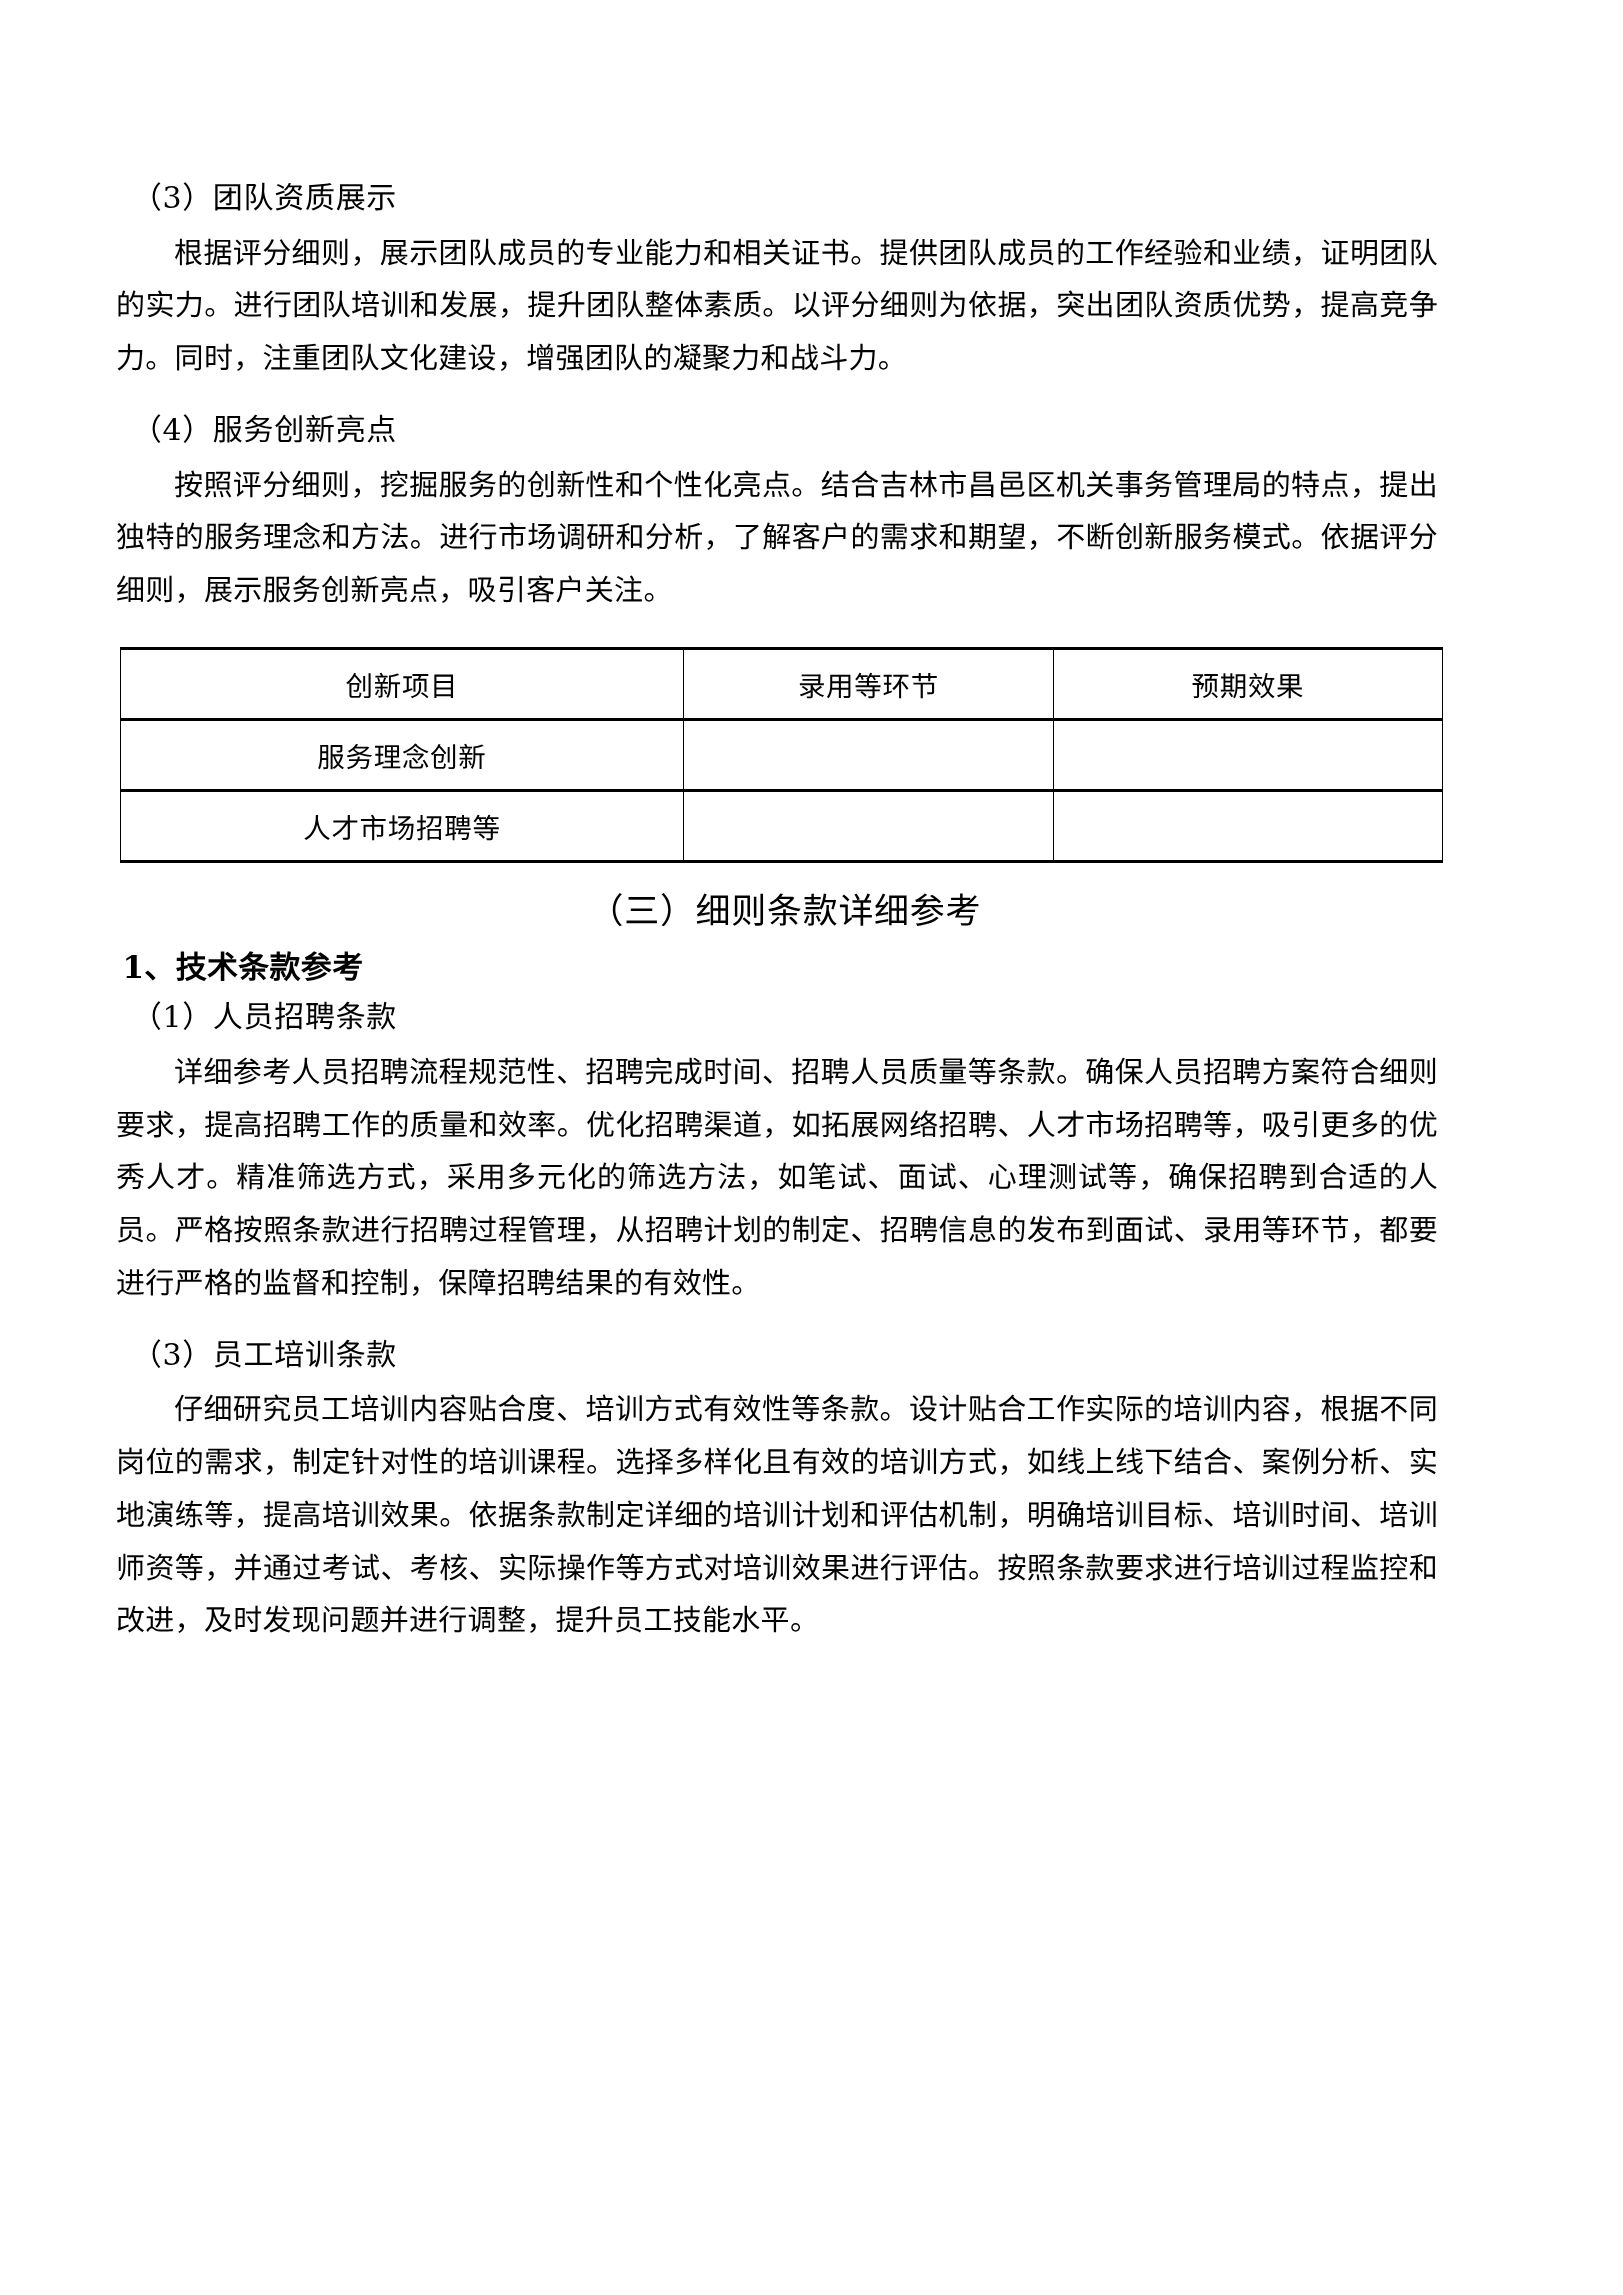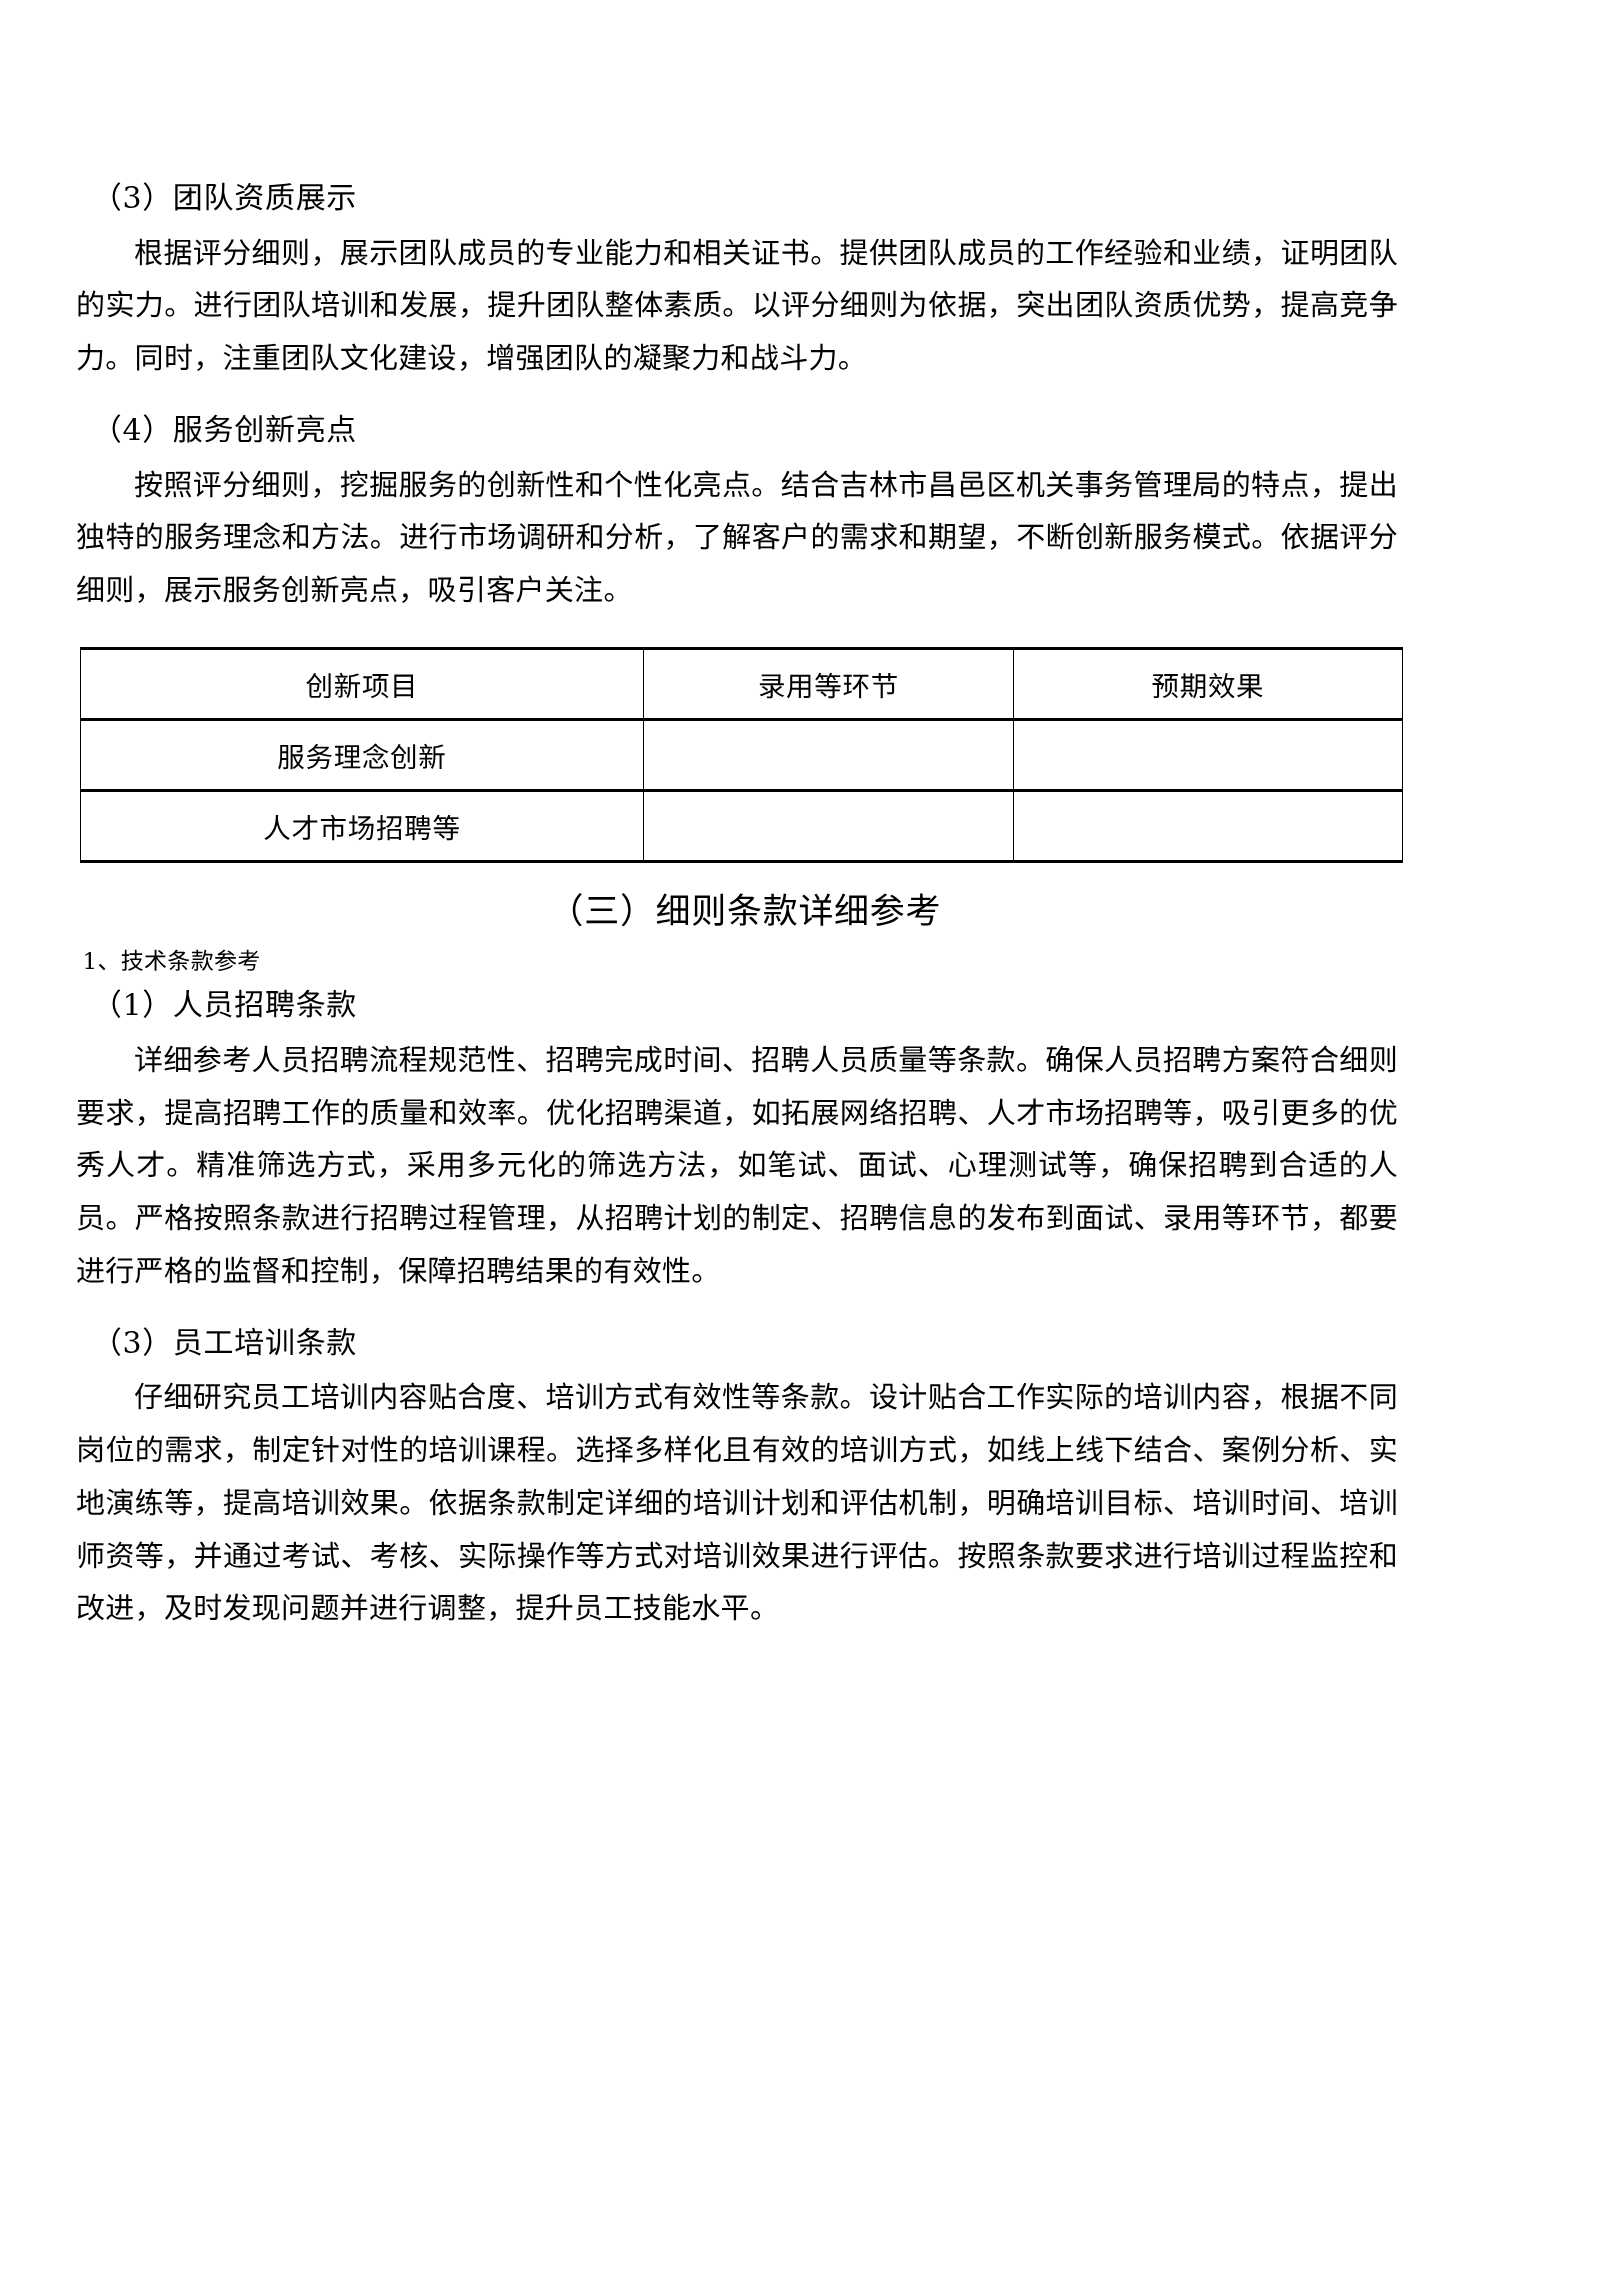--- a/index.html
+++ b/index.html
@@ -13,21 +13,21 @@
     color: #000000;
     -webkit-font-smoothing: antialiased;
   }
 
   .page {
     position: relative;
     width: 1623px;
     height: 2295px;
     background: #ffffff;
     box-sizing: border-box;
-    padding: 175px 154px 131px 76px;
+    padding: 175px 154px 131px 116px;
     overflow: hidden;
   }
 
   .content {
     width: 1322px;
   }
 
   
   .h-sub {
     font-size: 30px;
@@ -42,26 +42,26 @@
     font-size: 35px;
     line-height: 1.5;
     margin: 22px 0 6.5px 0;
     padding-left: 15.7px;
     letter-spacing: 0.7px;
     font-weight: normal;
     text-align: center;
   }
 
   .h-minor {
-    font-size: 23px;
+    font-size: 31px;
     line-height: 1.5;
     margin: 3.9px 0 3.9px 0;
     padding-left: 6.5px;
     letter-spacing: 0.3px;
-    font-weight: normal;
+    font-weight: bold;
   }
 
   
   .para {
     font-size: 29px;
     line-height: 1.82;
     margin: 6.5px 0 10.5px 0;
     text-align: justify;
     text-justify: inter-ideograph;
     text-indent: 58px;

